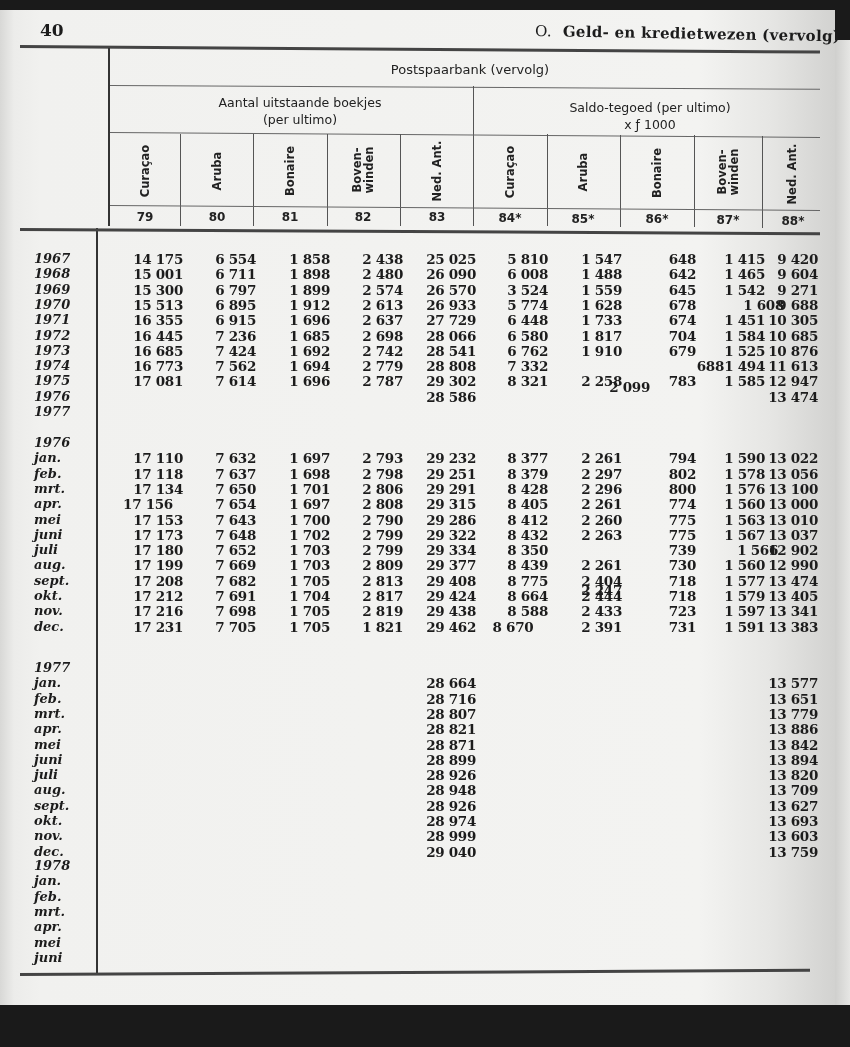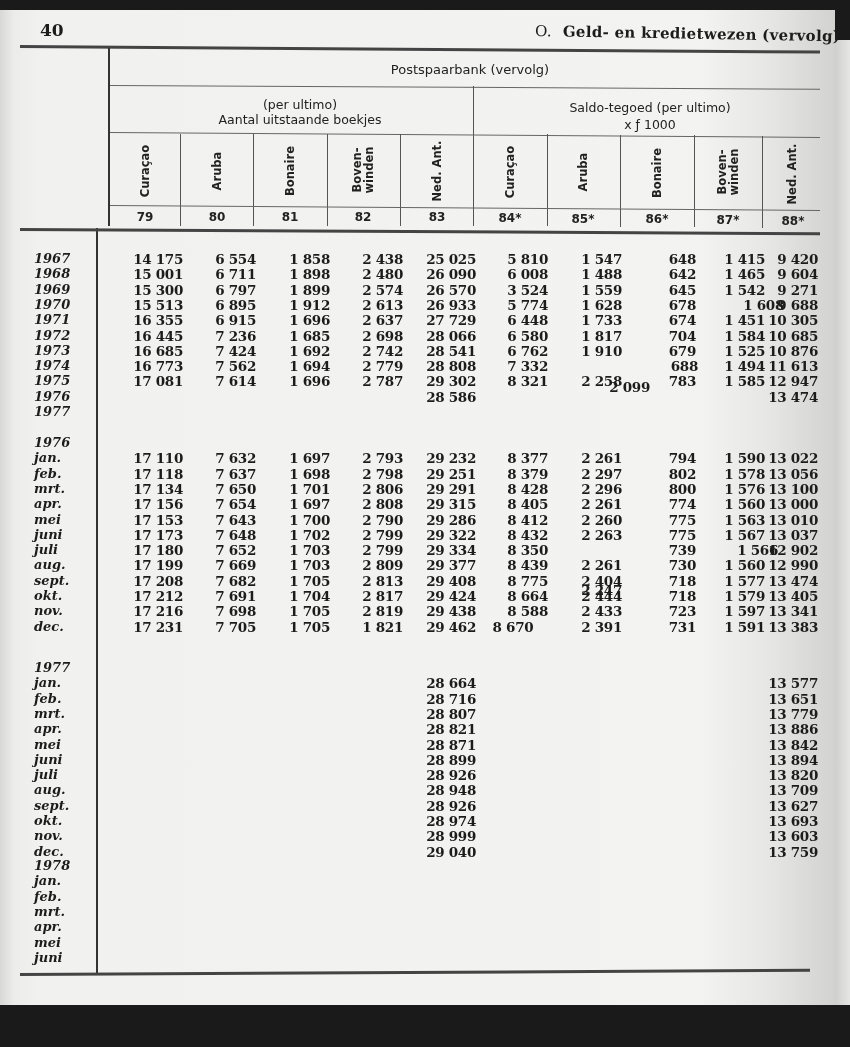--- a/index.html
+++ b/index.html
@@ -48,22 +48,22 @@
 <div class="running-head"><span class="o">O.</span>&nbsp; <span>Geld- en kredietwezen (vervolg)</span></div>
 
 <div class="rule-thick" style="left:20px; top:45px; width:800px; transform:rotate(0.4deg); transform-origin:left;"></div>
 <div class="vline-thick" style="left:108px; top:48px; height:178px;"></div>
 <div class="vline-thick" style="left:96px; top:228px; height:745px;"></div>
 
 <div class="hdr" style="left:300px; top:62px; width:340px; font-size:13px;">Postspaarbank (vervolg)</div>
 <div class="rule-thin" style="left:110px; top:85px; width:710px; transform:rotate(0.3deg); transform-origin:left;"></div>
 
 <div class="hdr" style="left:150px; top:95px; width:300px;">
+  <div>Aantal uitstaande boekjes</div>
   <div style="margin-top:2px;">(per ultimo)</div>
-  <div>Aantal uitstaande boekjes</div>
 </div>
 <div class="vline" style="left:473px; top:86px; height:140px;"></div>
 <div class="hdr" style="left:520px; top:100px; width:260px;">
   <div>Saldo-tegoed (per ultimo)</div>
   <div style="margin-top:2px;">x ƒ 1000</div>
 </div>
 <div class="rule-thin" style="left:110px; top:132px; width:710px; transform:rotate(0.4deg); transform-origin:left;"></div>
 
 <div class="vline" style="left:180px; top:134px; height:92px;"></div>
 <div class="vline" style="left:253px; top:134px; height:92px;"></div>
@@ -196,21 +196,21 @@
     </div>
     <div class="row" style="top: 358.1px;">
       <span class="lbl">1974</span>
       <span class="c" style="left: 113px;">16 773</span>
       <span class="c" style="left: 186px;">7 562</span>
       <span class="c" style="left: 260px;">1 694</span>
       <span class="c" style="left: 333px;">2 779</span>
       <span class="c" style="left: 406px;">28 808</span>
       <span class="c" style="left: 478px;">7 332</span>
       <span class="c" style="left: 580px; margin-top: 21px;">2 099</span>
-      <span class="c" style="left: 628px; text-align: right;">688</span>
+      <span class="c" style="left: 654px; text-align: right;">688</span>
       <span class="c" style="left: 695px;">1 494</span>
       <span class="c" style="left: 748px;">11 613</span>
     </div>
     <div class="row" style="top: 373.4px;">
       <span class="lbl">1975</span>
       <span class="c" style="left: 113px;">17 081</span>
       <span class="c" style="left: 186px;">7 614</span>
       <span class="c" style="left: 260px;">1 696</span>
       <span class="c" style="left: 333px;">2 787</span>
       <span class="c" style="left: 406px;">29 302</span>
@@ -281,21 +281,21 @@
       <span class="c" style="left: 333px;">2 806</span>
       <span class="c" style="left: 406px;">29 291</span>
       <span class="c" style="left: 478px;">8 428</span>
       <span class="c" style="left: 552px;">2 296</span>
       <span class="c" style="left: 626px;">800</span>
       <span class="c" style="left: 695px;">1 576</span>
       <span class="c" style="left: 748px;">13 100</span>
     </div>
     <div class="row" style="top: 496.2px;">
       <span class="lbl">apr.</span>
-      <span class="c" style="left: 113px;">17 156</span>
+      <span class="c" style="left: 113px; text-align: center;">17 156</span>
       <span class="c" style="left: 186px;">7 654</span>
       <span class="c" style="left: 260px;">1 697</span>
       <span class="c" style="left: 333px;">2 808</span>
       <span class="c" style="left: 406px;">29 315</span>
       <span class="c" style="left: 478px;">8 405</span>
       <span class="c" style="left: 552px;">2 261</span>
       <span class="c" style="left: 626px;">774</span>
       <span class="c" style="left: 695px;">1 560</span>
       <span class="c" style="left: 748px;">13 000</span>
     </div>

